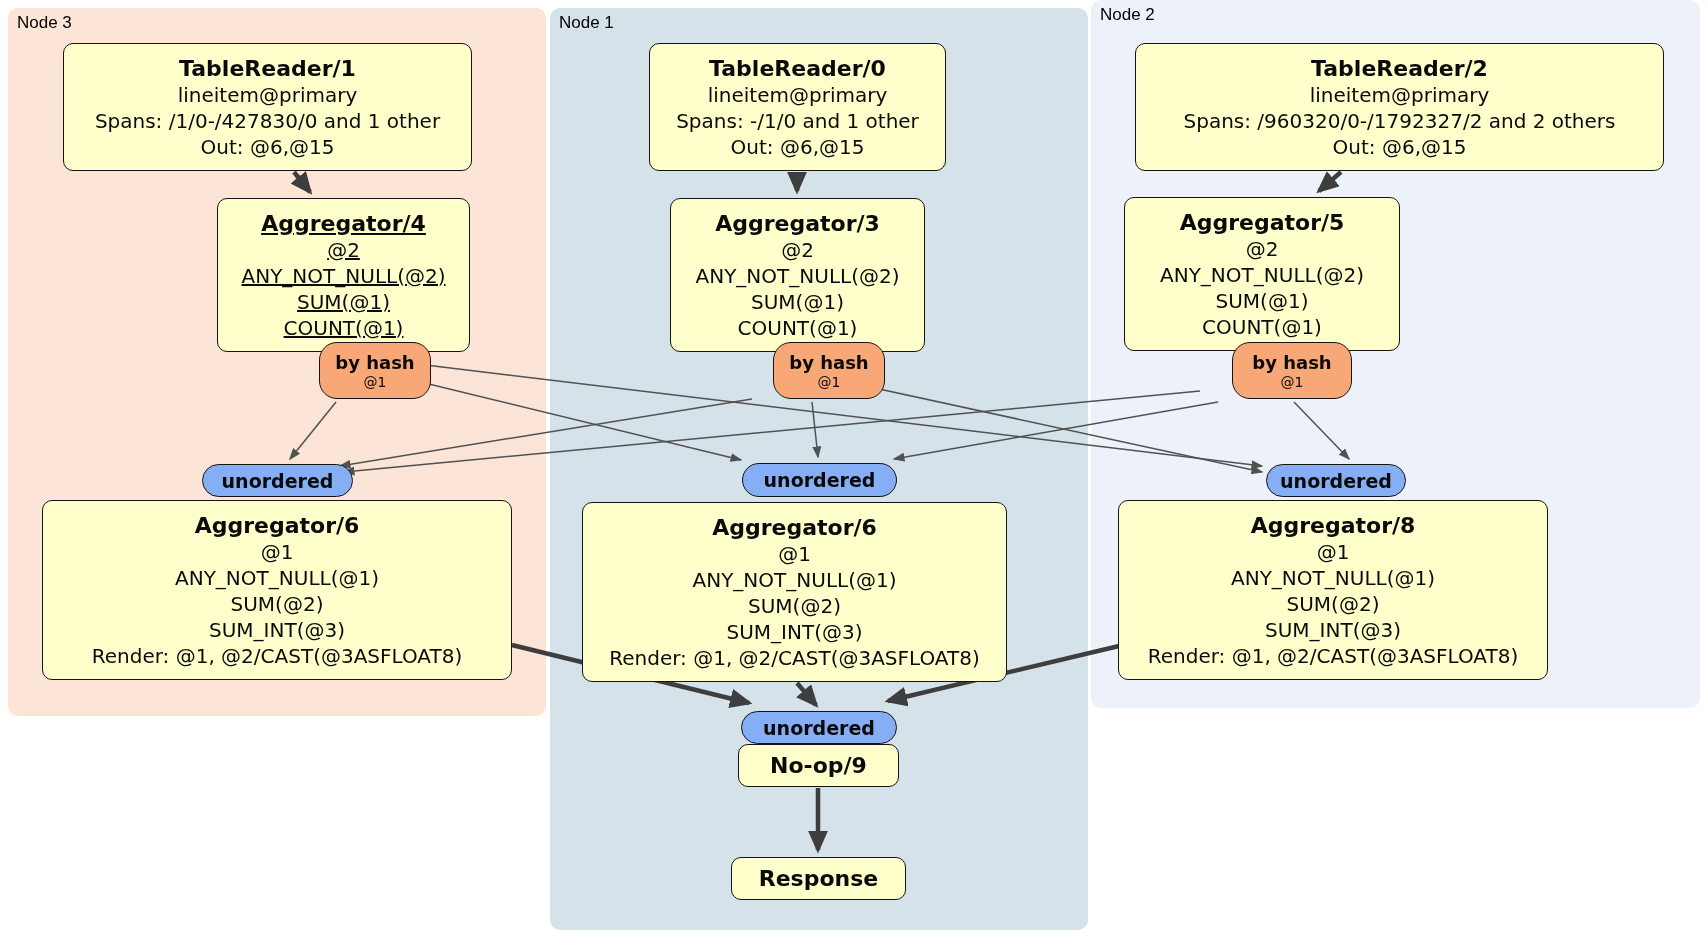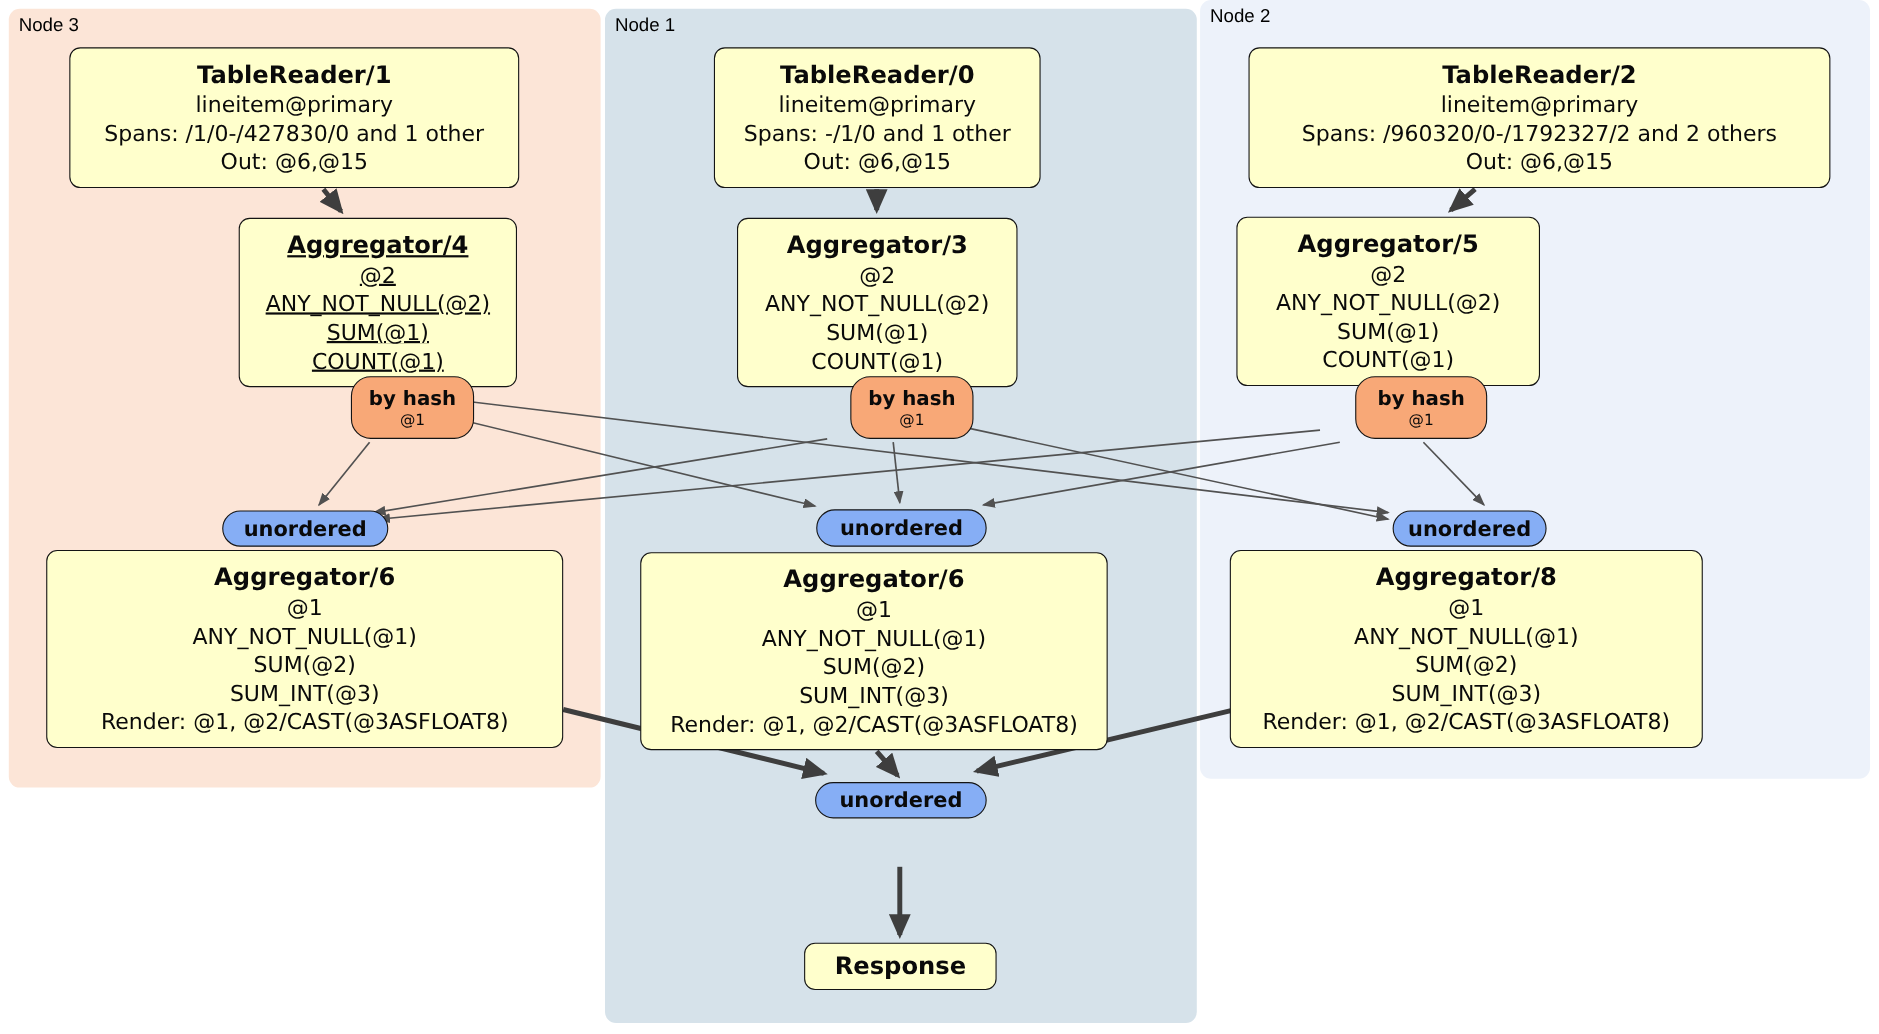--- a/index.html
+++ b/index.html
@@ -127,20 +127,23 @@
   <div class="sync" style="left:742px;top:463px;width:155px;height:34px;">unordered</div>
   <div class="pbox" style="left:582px;top:502px;width:425px;height:180px;">
     <div class="ptitle">Aggregator/6</div>
     <div class="pline">@1</div>
     <div class="pline">ANY_NOT_NULL(@1)</div>
     <div class="pline">SUM(@2)</div>
     <div class="pline">SUM_INT(@3)</div>
     <div class="pline">Render: @1, @2/CAST(@3ASFLOAT8)</div>
   </div>
   <div class="sync" style="left:741px;top:711px;width:156px;height:33px;">unordered</div>
+  <div class="pbox" style="left:738px;top:744px;width:161px;height:43px;">
+    <div class="ptitle">No-op/9</div>
+  </div>
   <div class="pbox" style="left:731px;top:857px;width:175px;height:43px;">
     <div class="ptitle">Response</div>
   </div>
 
   <div class="pbox" style="left:1135px;top:43px;width:529px;height:128px;">
     <div class="ptitle">TableReader/2</div>
     <div class="pline">lineitem@primary</div>
     <div class="pline">Spans: /960320/0-/1792327/2 and 2 others</div>
     <div class="pline">Out: @6,@15</div>
   </div>

